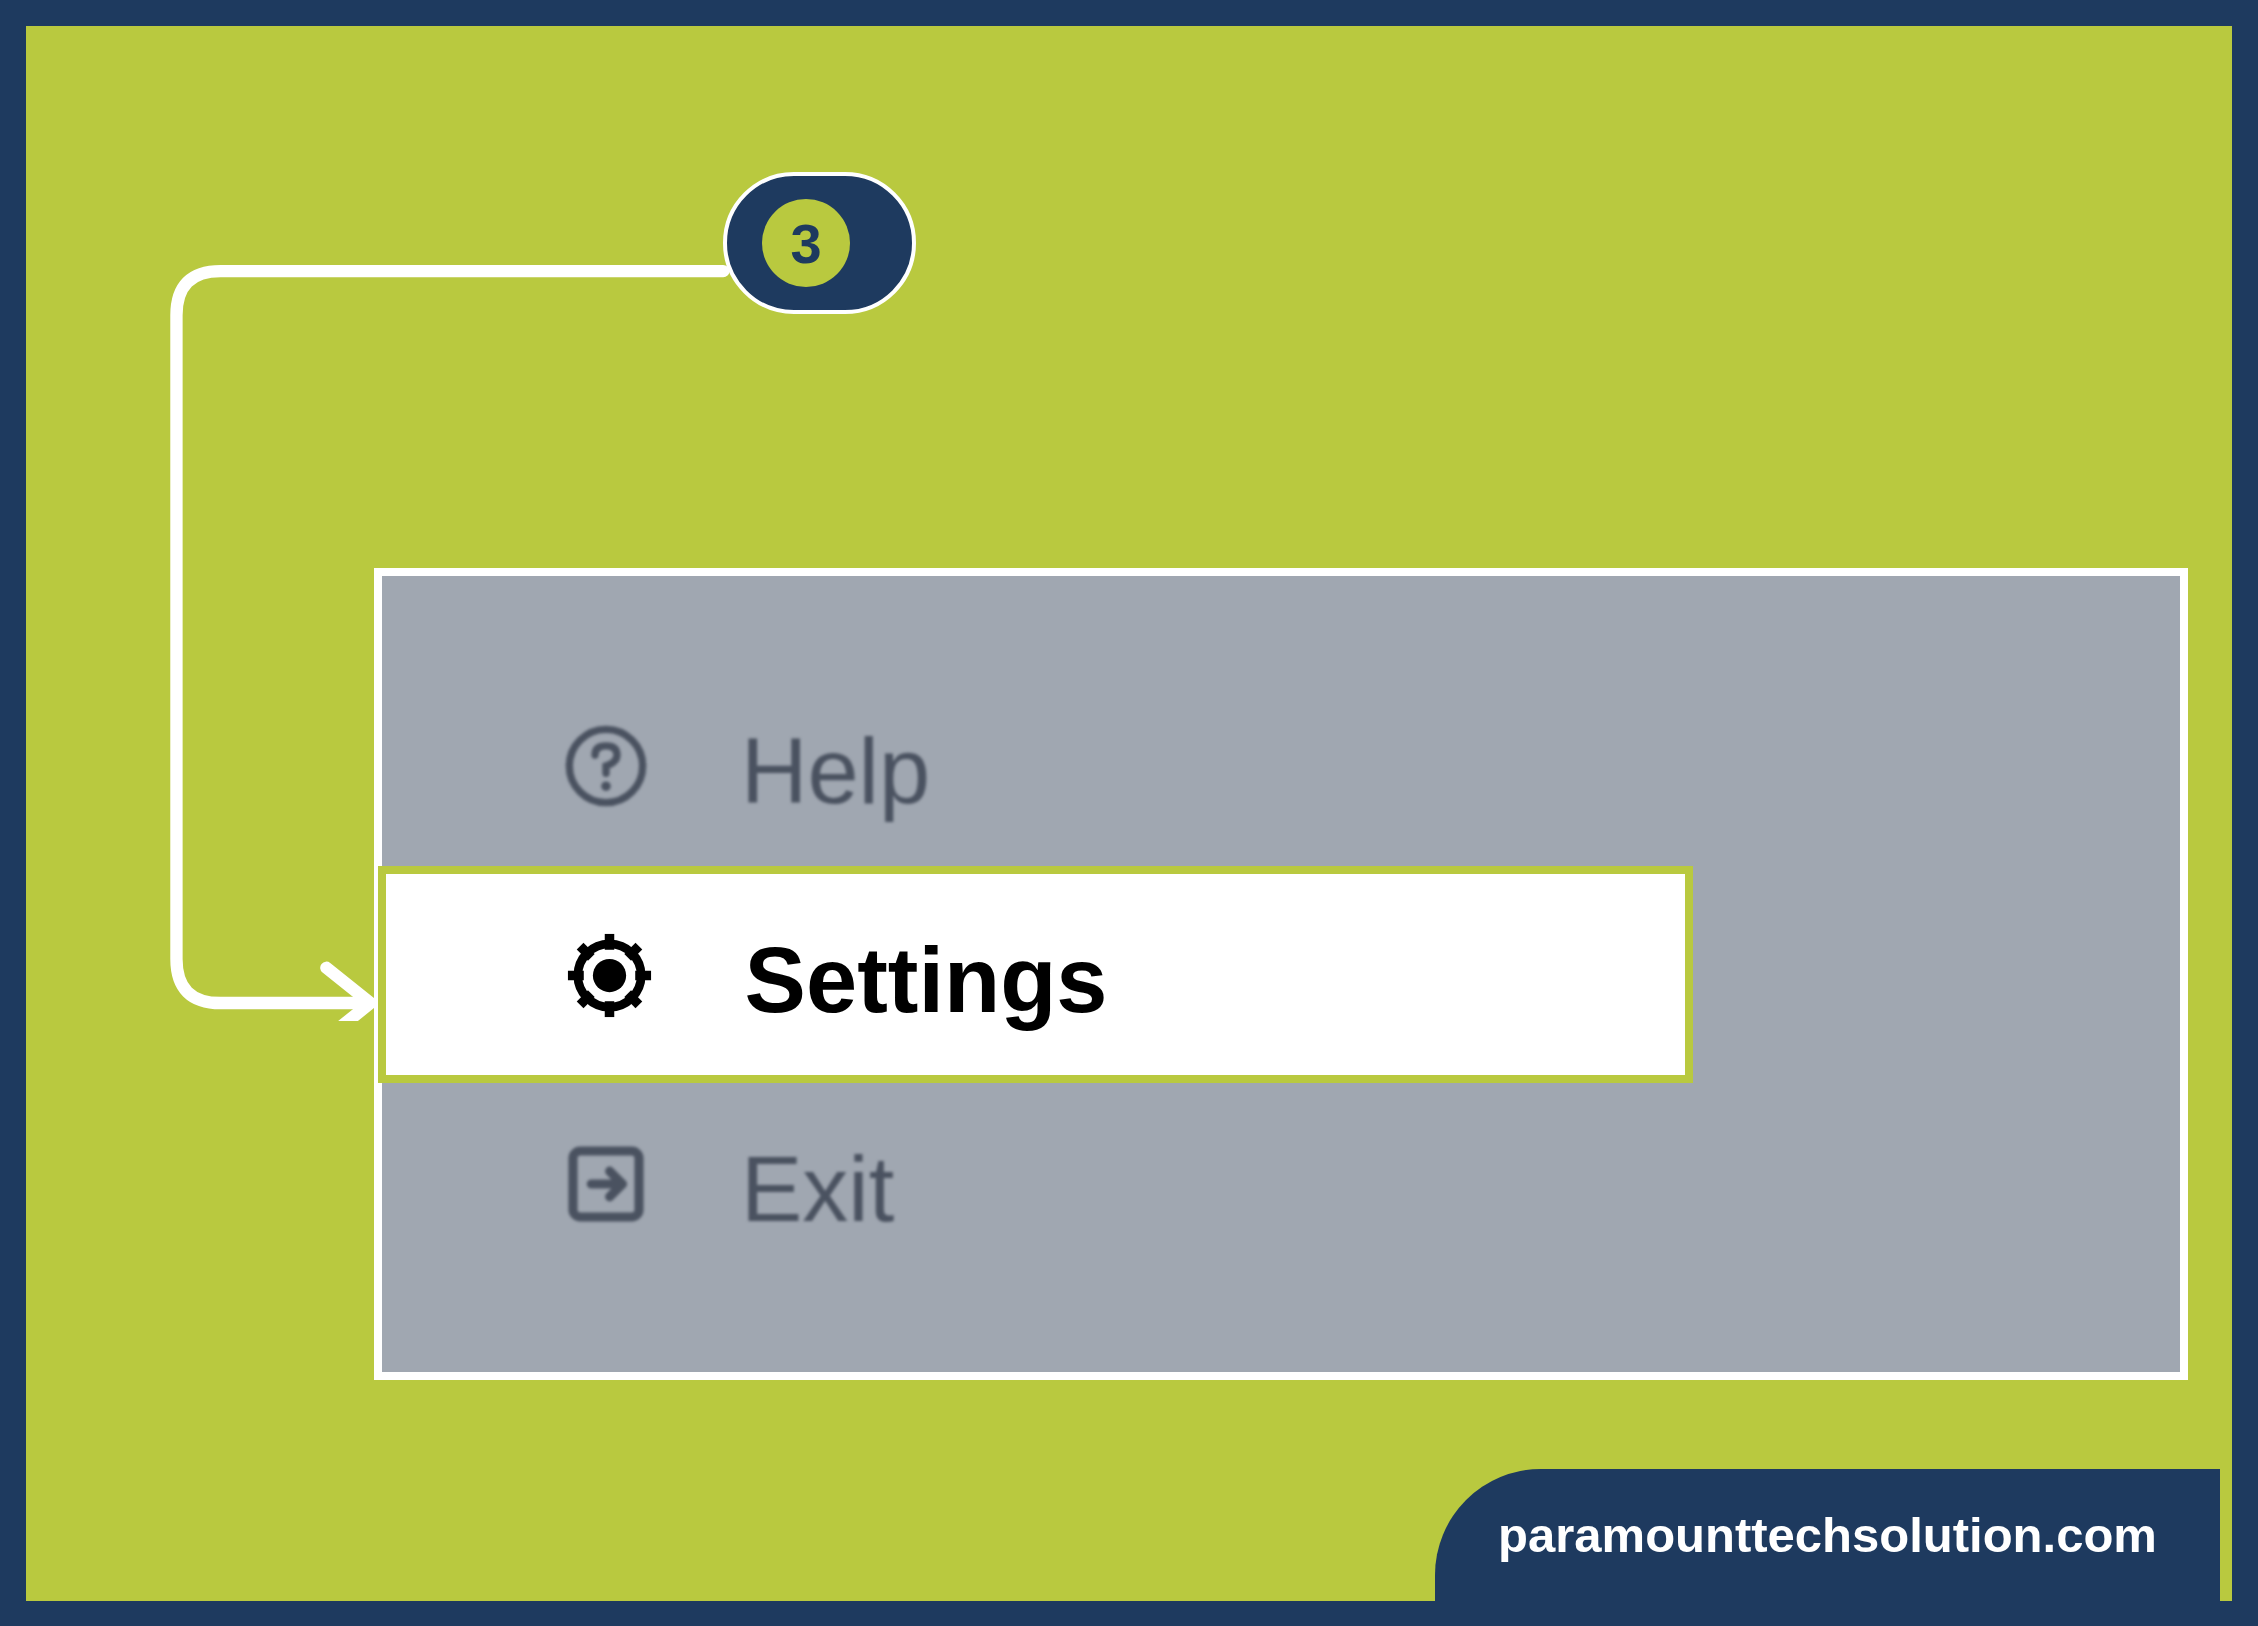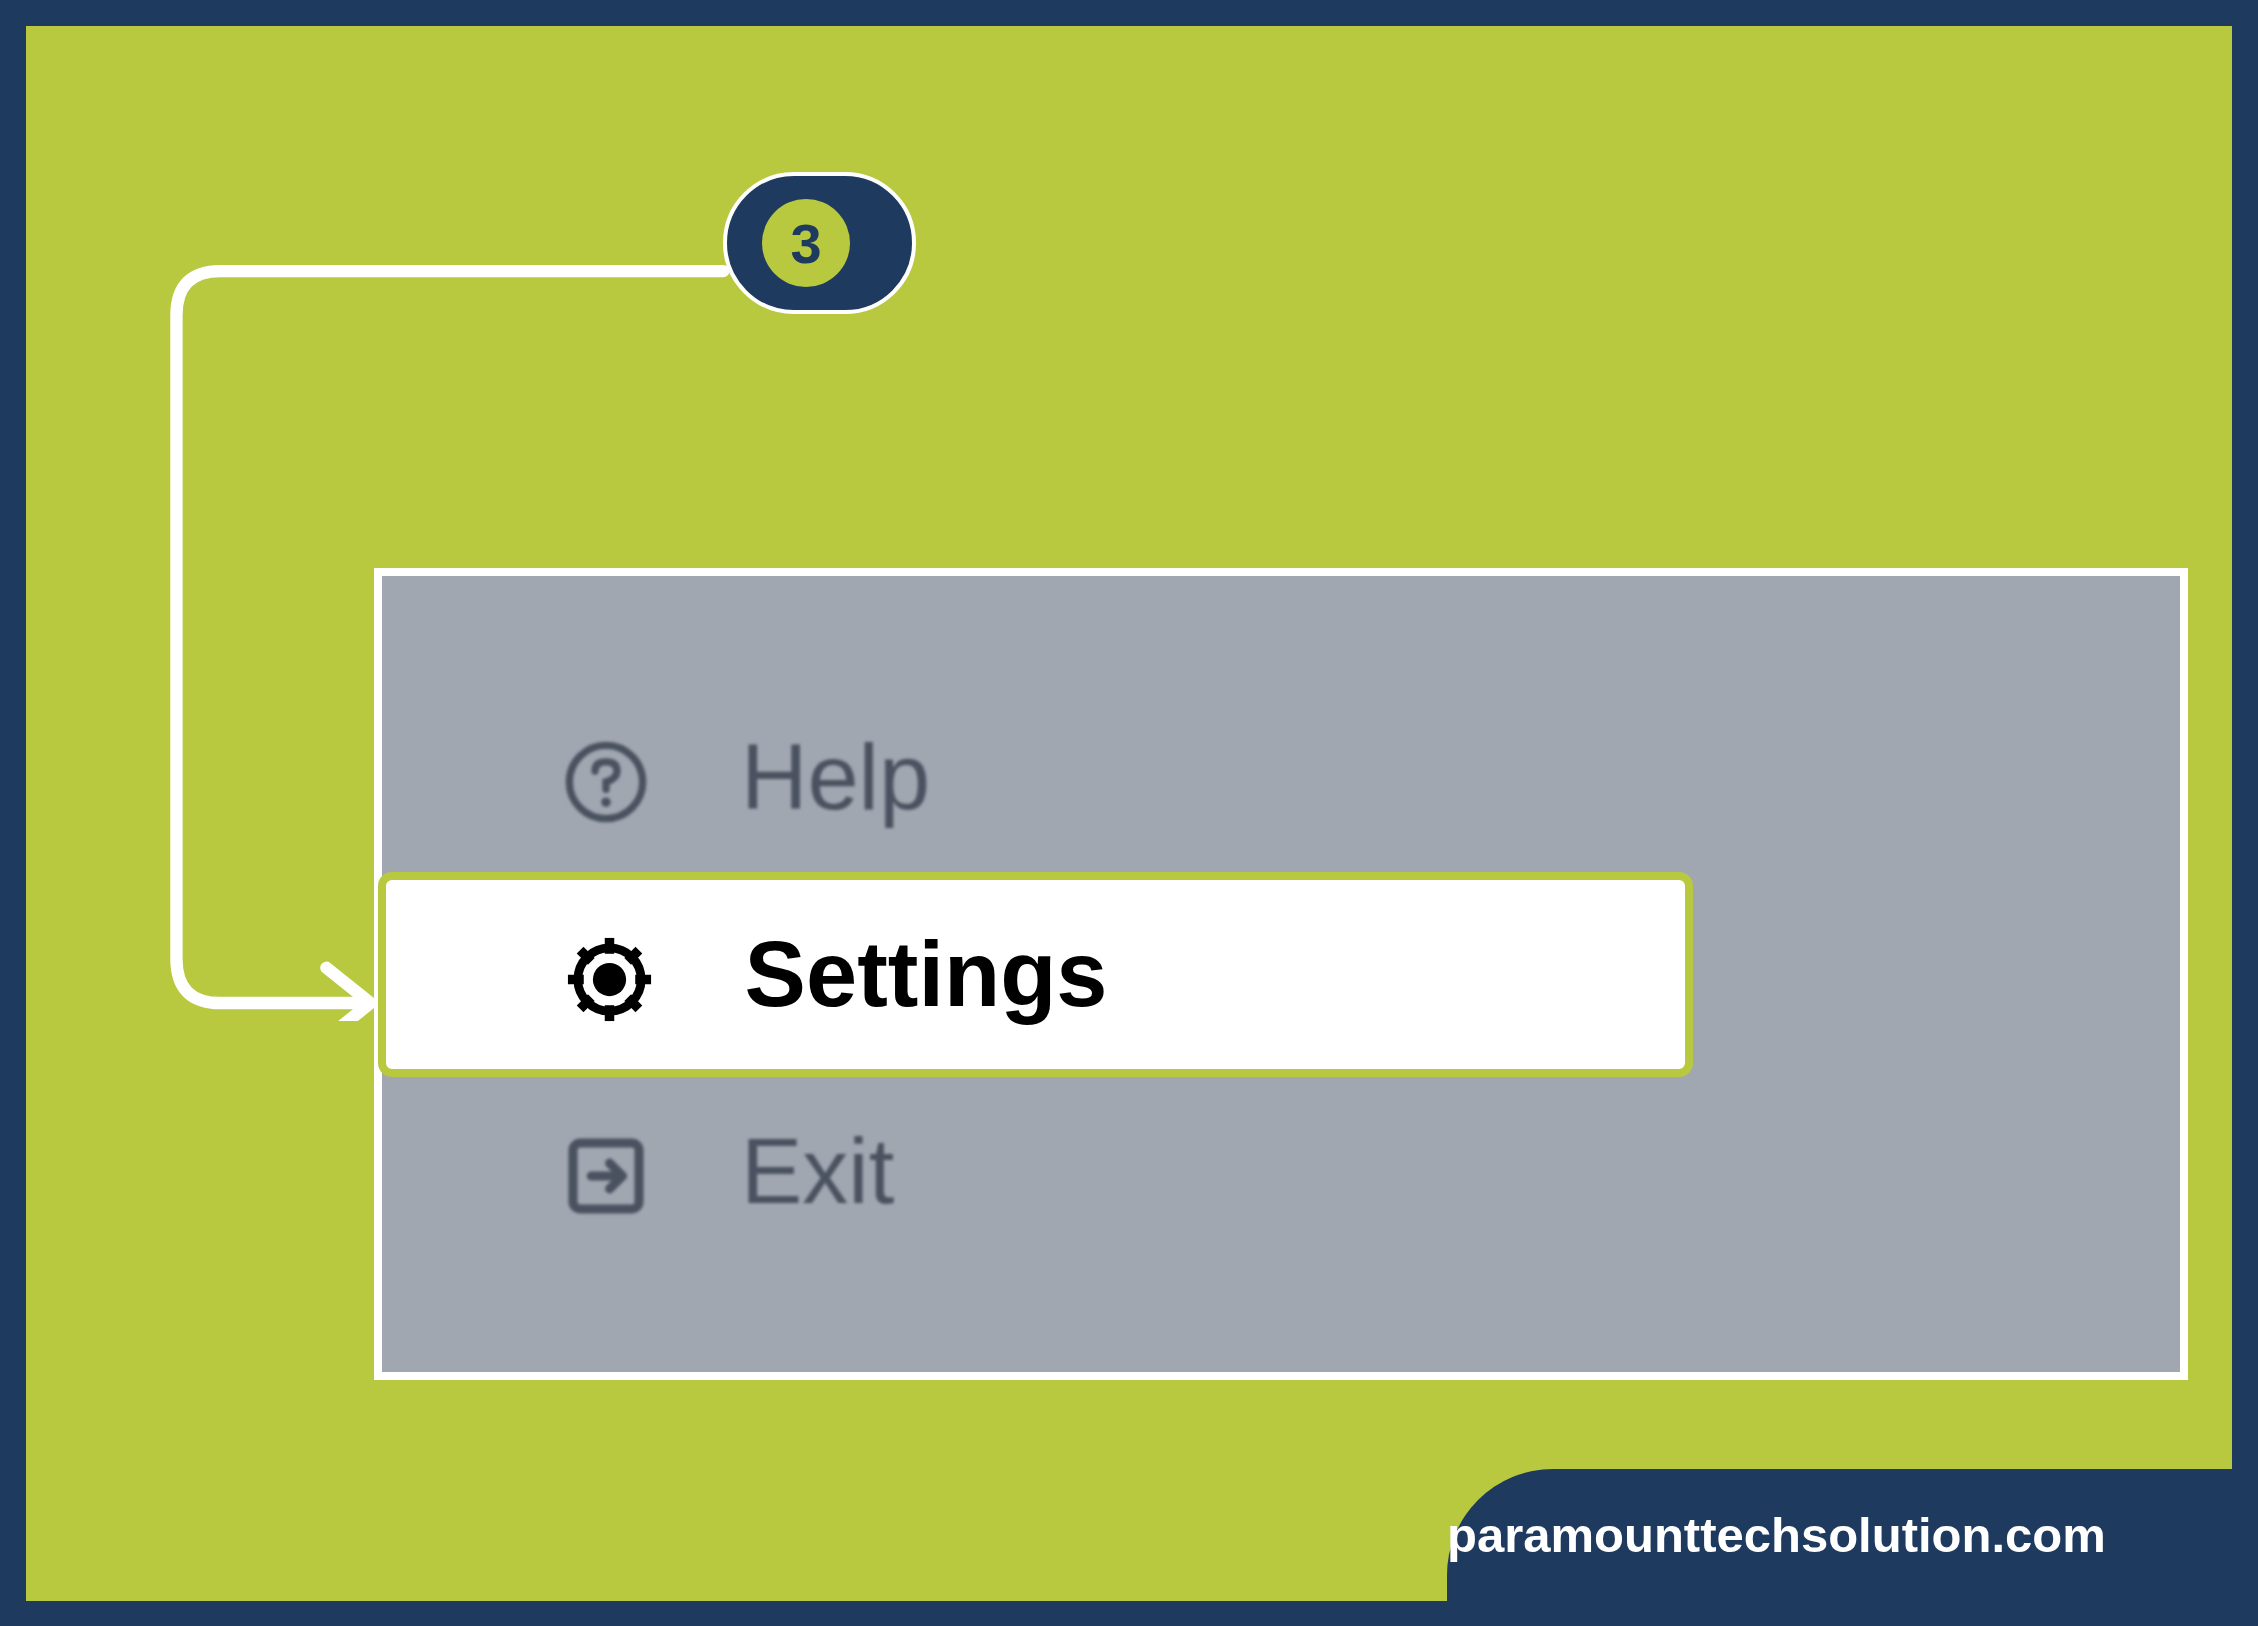--- a/index.html
+++ b/index.html
@@ -65,27 +65,26 @@
     height: 812px;
     background: #a0a7b1;
     border: 8.8px solid #ffffff;
     display: flex;
     flex-direction: column;
     justify-content: center;
     gap: 0;
   }
   .menu-item {
     display: flex;
-    align-items: flex-end;
+    align-items: flex-start;
     gap: 88px;
-    padding: 42px 0 42px 176px;
+    padding: 54px 0 42px 176px;
     font-size: 92px;
     color: #4a5260;
     filter: blur(1.8px);
-    border-radius: 14px;
   }
   .menu-item.highlighted {
     background: #ffffff;
     border: 8.8px solid #b9c93f;
     color: #000000;
     font-weight: 600;
     width: 1315px;
     margin-left: -4.4px;
     filter: none;
   }
@@ -93,27 +92,28 @@
     width: 95px;
     height: 95px;
     display: flex;
     align-items: center;
     justify-content: center;
     flex-shrink: 0;
   }
   .footer-tab {
     position: absolute;
     bottom: 0;
-    right: 0;
+    right: 12px;
     width: 785px;
     height: 132px;
     background: #1e3a5f;
     border-top-left-radius: 106px;
     display: flex;
     align-items: center;
+    justify-content: center;
     color: #ffffff;
     font-size: 49px;
     font-weight: 700;
   }
 </style>
 </head>
 <body>
 
 <div class="frame">
 

